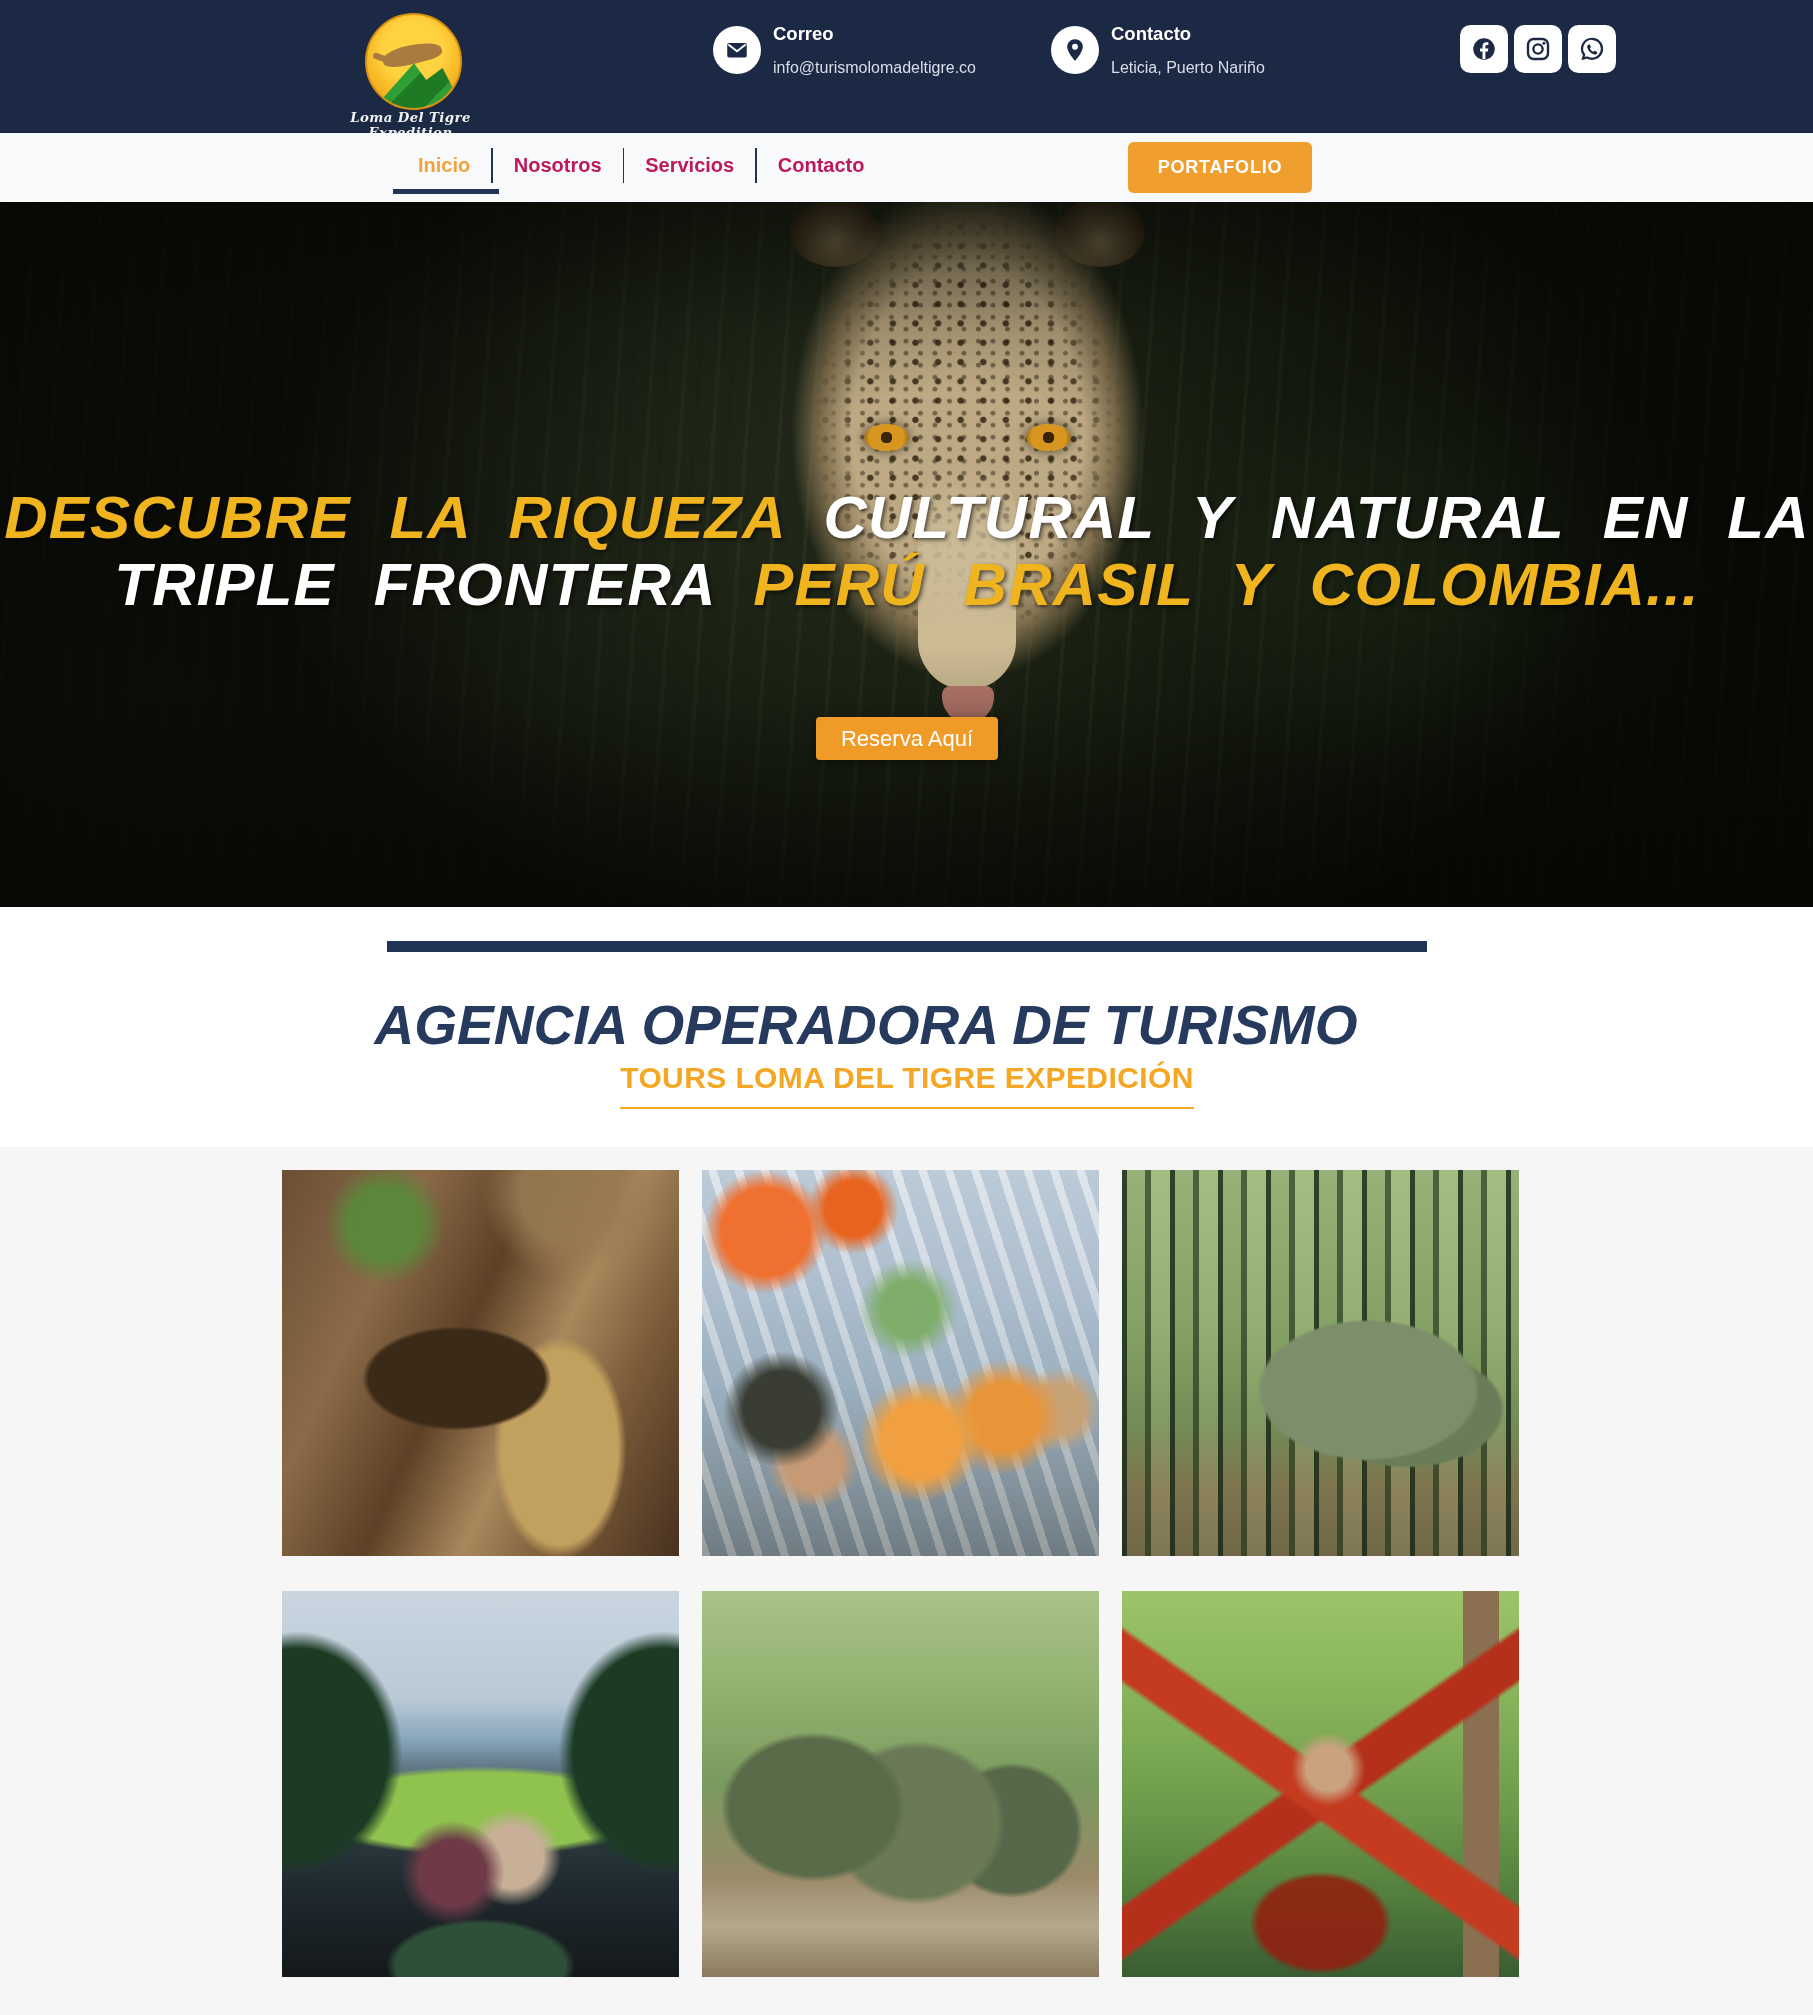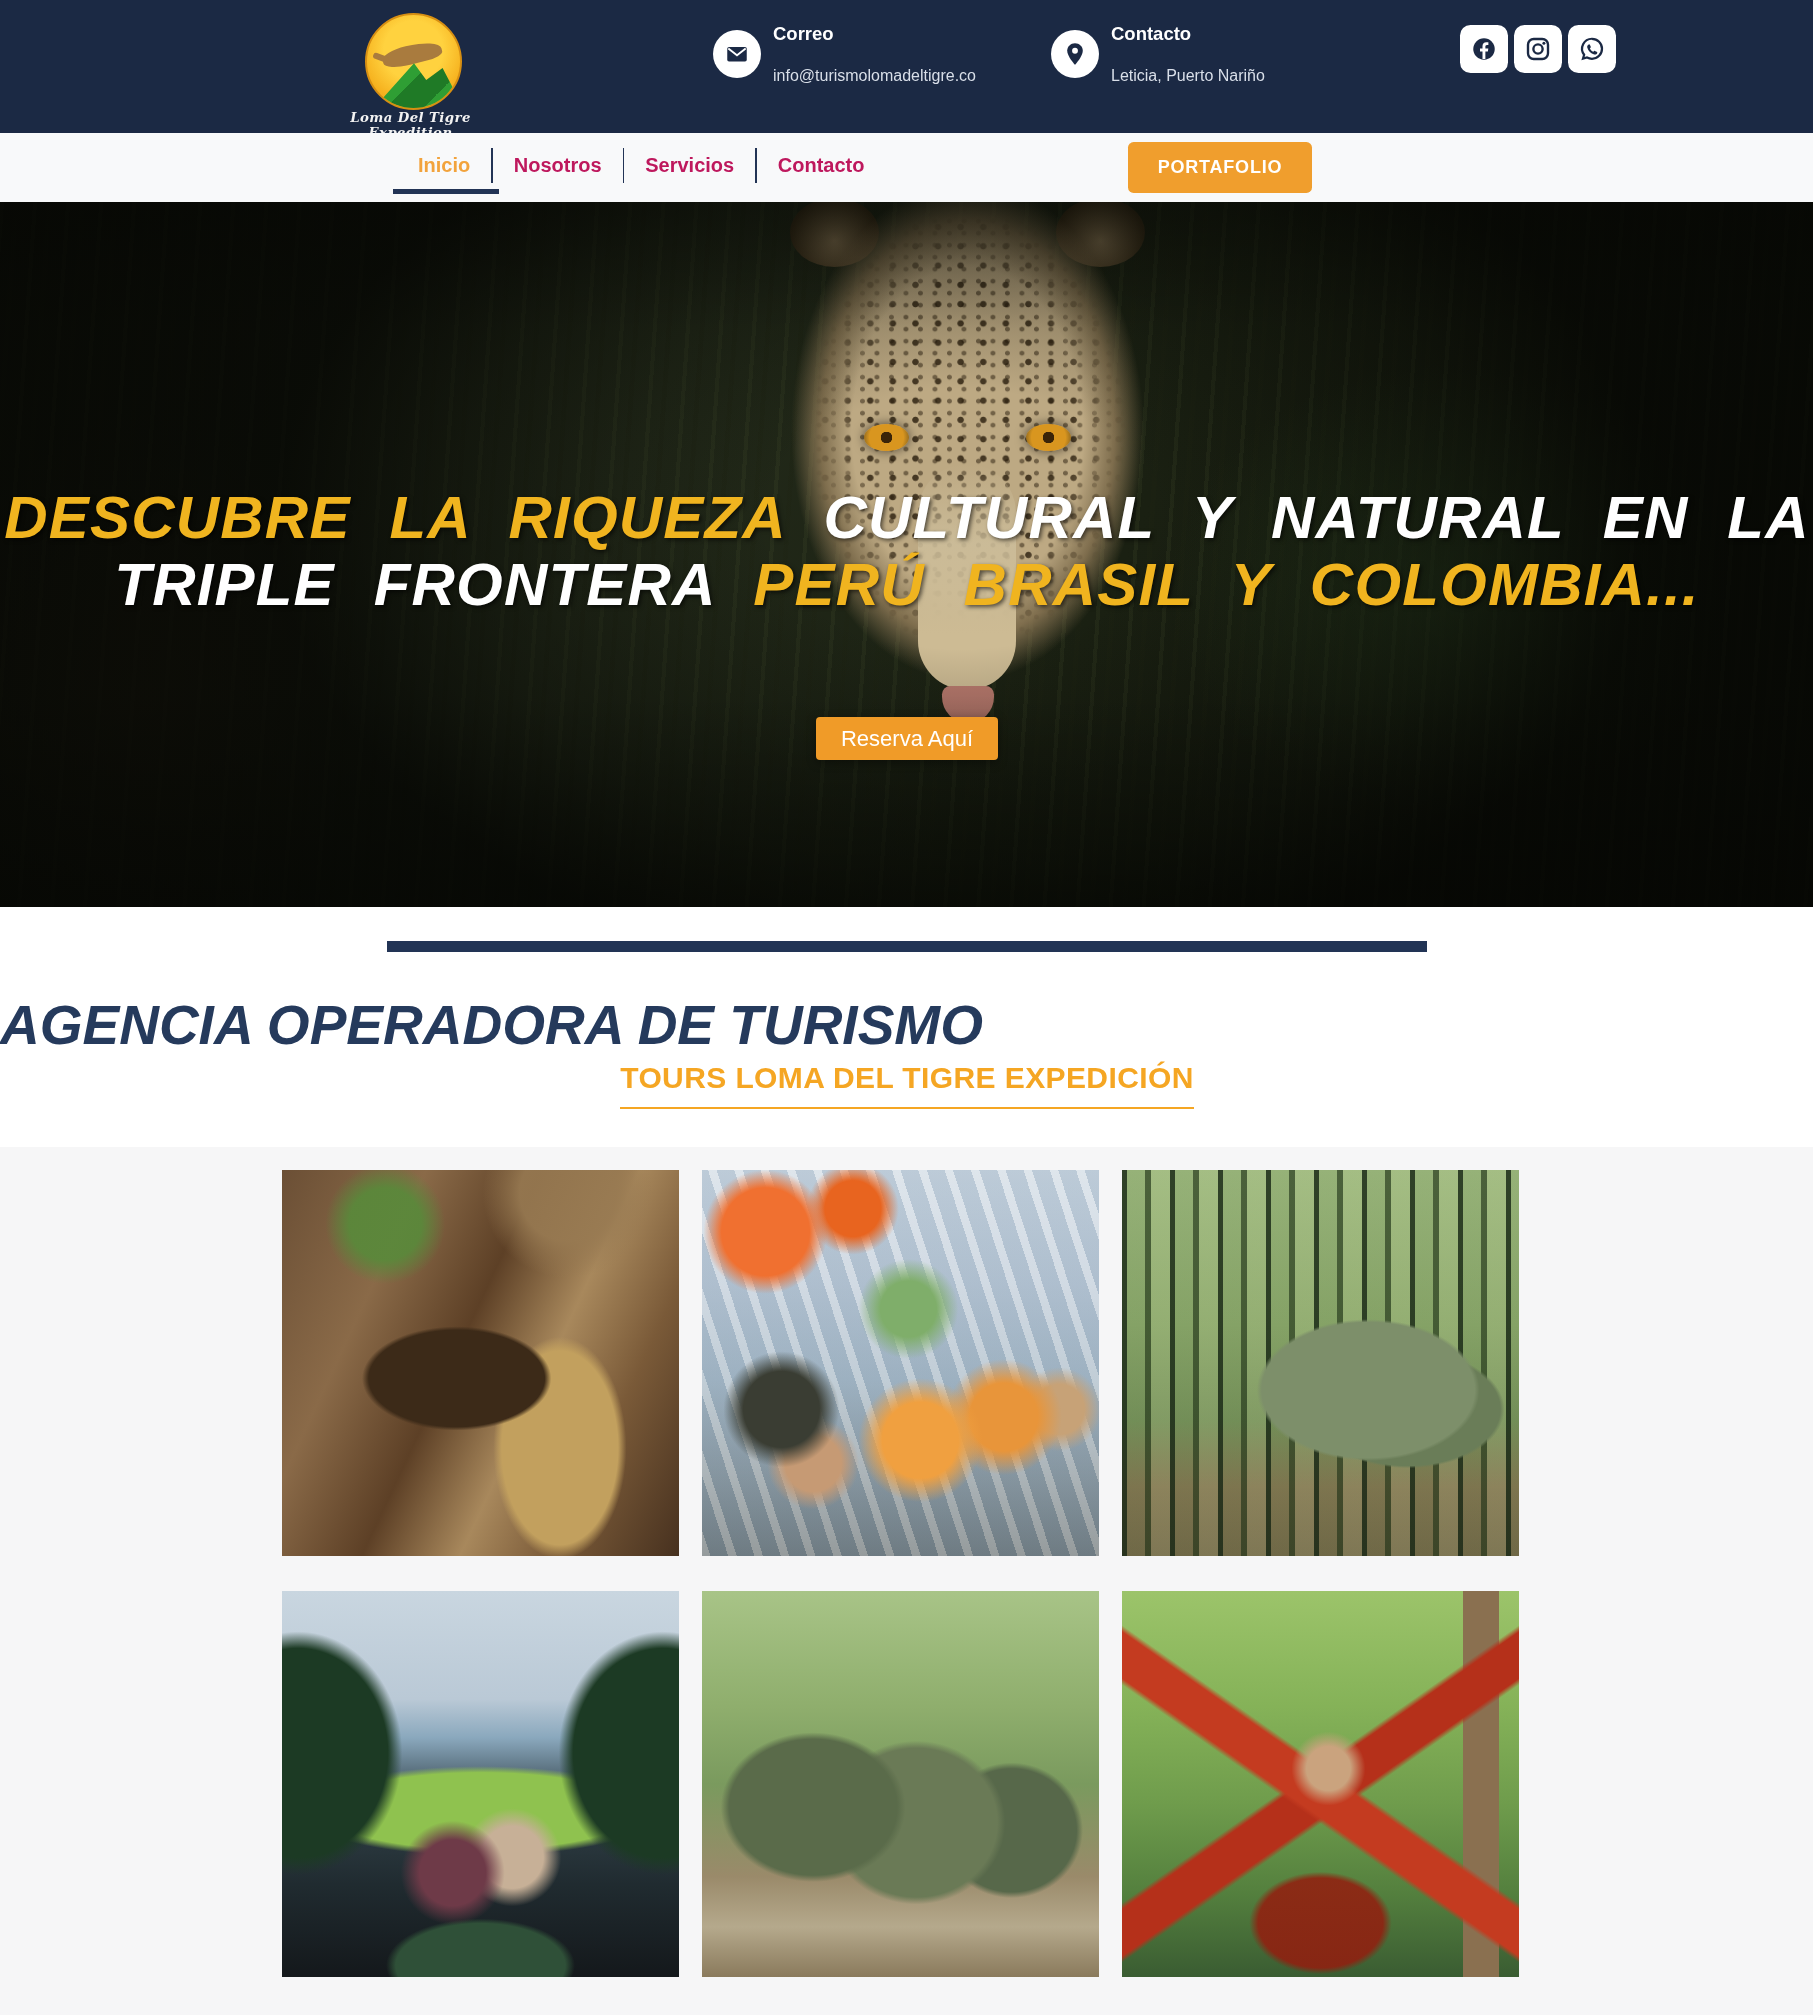--- a/index.html
+++ b/index.html
@@ -18,21 +18,21 @@
   .logo-cat{position:absolute;left:15.3px;top:30px;width:60px;height:18.5px;background:#a97b3e;
       border-radius:60% 80% 40% 60%;transform:rotate(-14deg);}
   .logo-cat:before{content:"";position:absolute;left:-8.9px;top:2.4px;width:16px;height:5.6px;
       background:#a97b3e;border-radius:4px;transform:rotate(34deg);}
   .logo-script{position:absolute;left:314px;top:110px;width:193px;text-align:center;color:#f2f2f2;
       font:italic 600 13.3px "DejaVu Serif",serif;letter-spacing:0.4px;}
   .tb-block{position:absolute;top:23.4px;display:flex;align-items:center;gap:12px;}
   .tb-icon{width:48px;height:48px;border-radius:50%;background:#fff;display:flex;
       align-items:center;justify-content:center;flex:none;}
   .tb-icon svg{width:26px;height:26px;}
-  .tb-texts{display:flex;flex-direction:column;gap:22px;}
+  .tb-texts{display:flex;flex-direction:column;gap:14px;}
   .tb-label{color:#ffffff;font-size:18.5px;font-weight:bold;}
   .tb-value{color:#d9dfe9;font-size:16px;}
   .blk-email{left:713px;}
   .blk-loc{left:1051px;}
   .socials{position:absolute;left:1460px;top:25px;display:flex;gap:6px;}
   .social-btn{width:48px;height:48px;background:#ffffff;border-radius:10.5px;display:flex;
       align-items:center;justify-content:center;cursor:pointer;}
   .social-btn svg{width:30px;height:30px;}
 
   
@@ -86,21 +86,21 @@
       word-spacing:0.35em;color:#fff;text-shadow:2px 2.4px 4px rgba(0,0,0,.6);}
   .hl-y{color:#f0b41f;}
   .hero-cta{position:absolute;left:816px;top:515px;width:182px;height:43px;background:#f09b28;
       border:none;border-radius:4px;color:#fff;font-family:"Liberation Sans",sans-serif;
       font-size:22px;cursor:pointer;box-shadow:0 2.4px 9.7px rgba(0,0,0,.35);}
 
   
   .about{position:absolute;left:0;top:907px;width:1814px;height:240px;background:#ffffff;}
   .rule{position:absolute;left:50%;transform:translateX(-50%);background:#223455;}
   .about-rule{top:34px;width:1040px;height:10.5px;}
-  .about-h{position:absolute;left:0;top:49px;width:1732px;color:#253a5c;
+  .about-h{position:absolute;left:0;top:49px;width:1732px;text-align:center;color:#253a5c;
       font-style:italic;font-weight:800;font-size:55px;letter-spacing:0px;}
   .about-link-wrap{position:absolute;left:0;top:154px;width:1814px;text-align:center;}
   .about-link{display:inline-block;color:#f5a623;font-weight:800;font-size:30px;
       border-bottom:2.8px solid #f5a623;padding-bottom:12px;cursor:pointer;letter-spacing:0.4px;}
 
   
   .gallery{position:absolute;left:0;top:1147px;width:1814px;height:915px;background:#f6f6f7;}
   .grid{position:absolute;left:282px;top:23.4px;display:grid;
       grid-template-columns:repeat(3,397px);grid-auto-rows:386px;gap:35px 23px;}
   .ph{width:397px;height:386px;cursor:pointer;}

